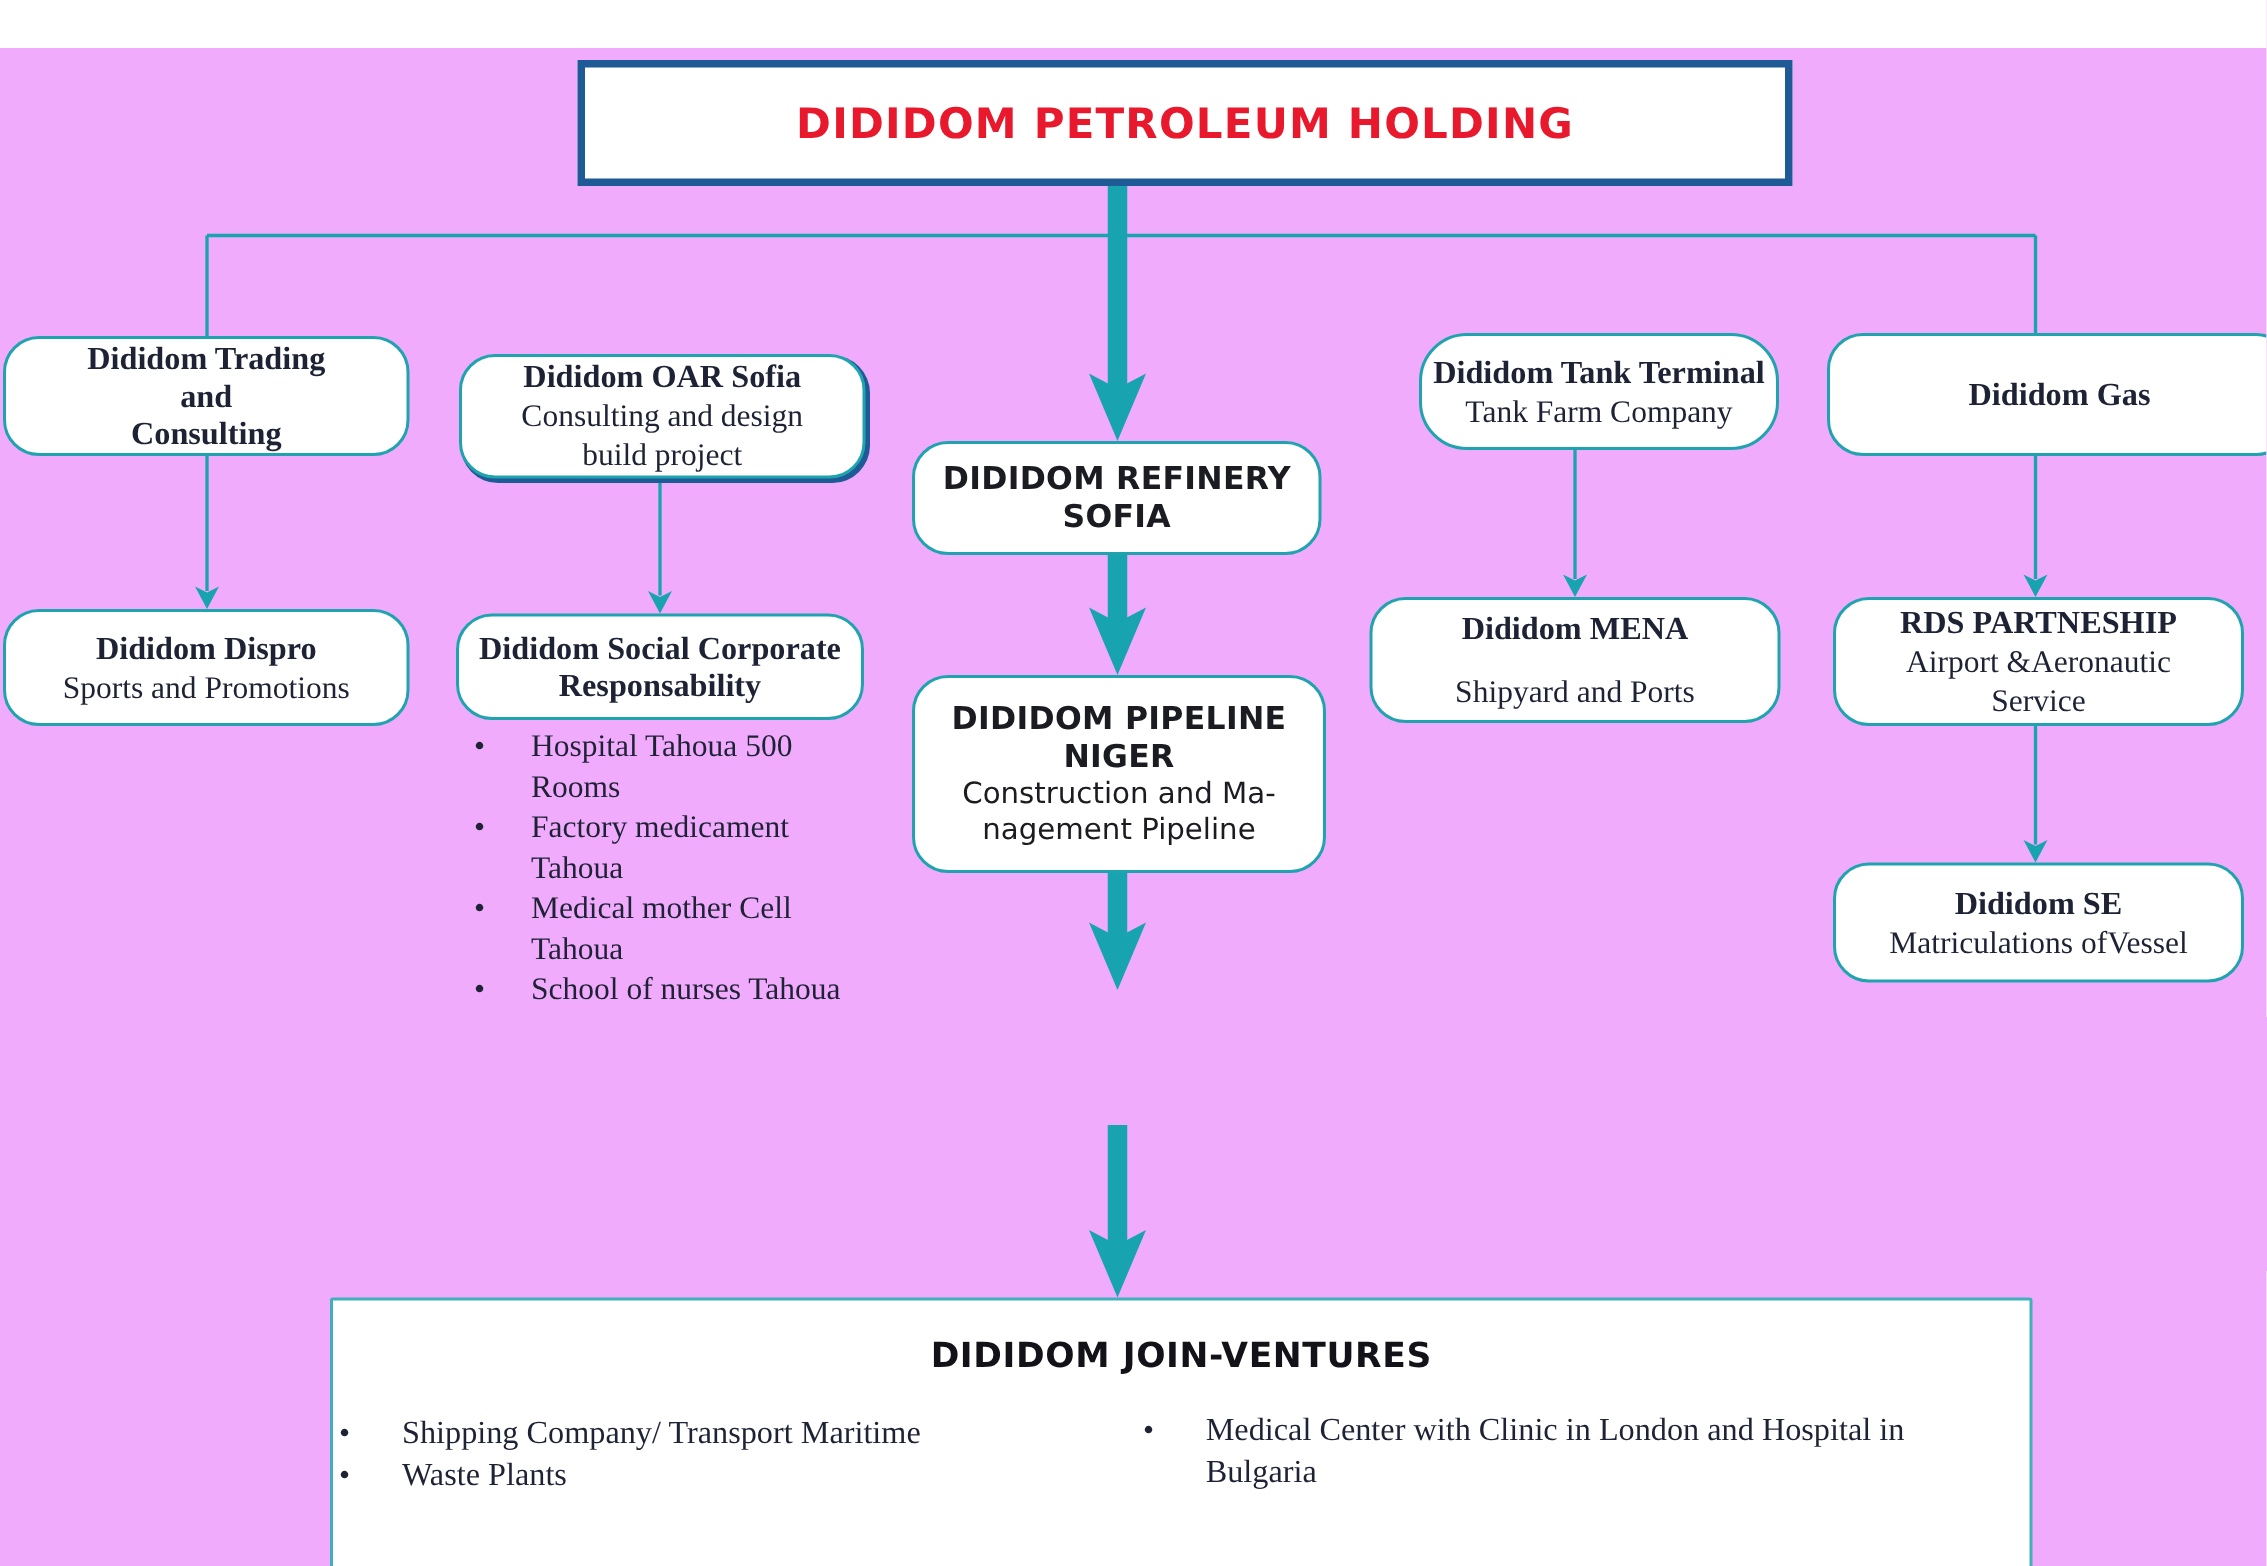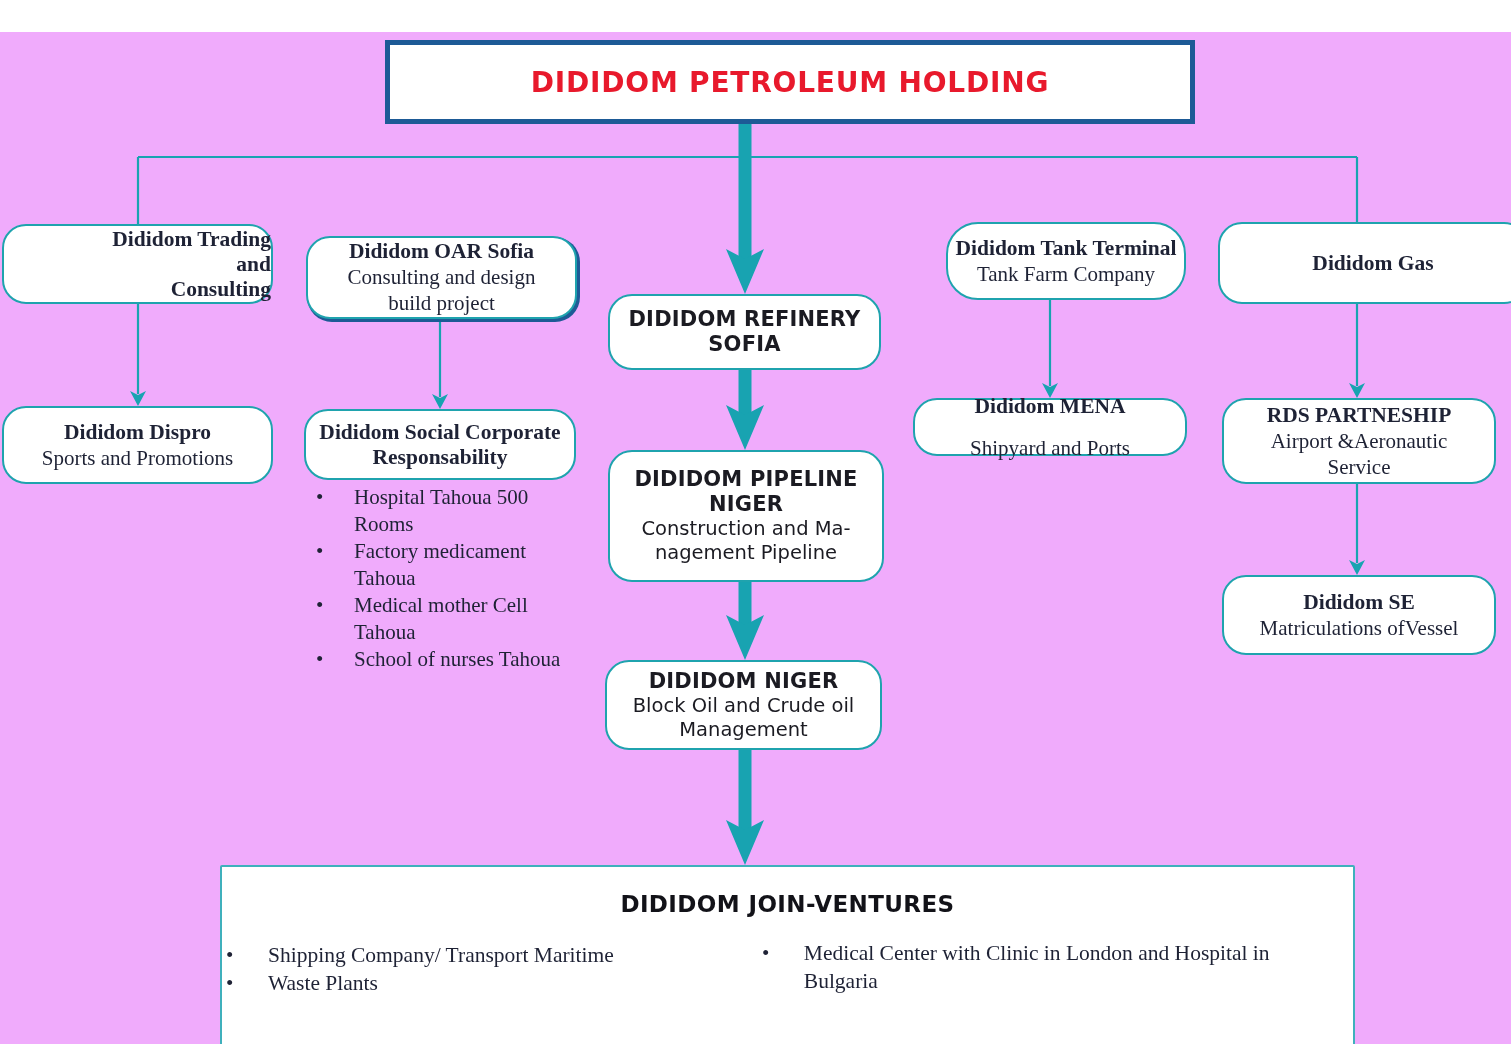--- a/index.html
+++ b/index.html
@@ -25,28 +25,28 @@
   .serif{font-family:"Liberation Serif",serif;}
   .sans{font-family:"DejaVu Sans","Liberation Sans",sans-serif;color:var(--ink-sans);}
   .t-bold{display:block;font-weight:bold;font-size:21.5px;line-height:25px;}
   .t-reg{display:block;font-size:21px;line-height:26px;}
   .s-bold{display:block;font-weight:bold;font-size:21px;line-height:25px;letter-spacing:.2px;}
   .s-reg{display:block;font-size:19.5px;line-height:24px;}
 
   .b-holding{left:385px;top:8px;width:810px;height:84px;border:5px solid var(--navy);border-radius:0;}
   .b-holding .title{font-family:"DejaVu Sans","Liberation Sans",sans-serif;font-weight:bold;
     font-size:28px;letter-spacing:.8px;color:var(--red);}
-  .b-trading{left:2px;top:192px;width:271px;height:80px;align-items:flex-end;}
+  .b-trading{left:2px;top:192px;width:271px;height:80px;}
   .b-oar{left:306px;top:204px;width:271px;height:83px;box-shadow:2px 2px 0 1px var(--navy);}
   .b-tank{left:946px;top:190px;width:240px;height:78px;border-radius:32px;}
   .b-gas{left:1218px;top:190px;width:310px;height:82px;}
   .b-refinery{left:608px;top:262px;width:273px;height:76px;}
   .b-dispro{left:2px;top:374px;width:271px;height:78px;}
   .b-social{left:304px;top:377px;width:272px;height:71px;}
-  .b-mena{left:913px;top:366px;width:274px;height:58px;gap:16px;}
+  .b-mena{left:913px;top:366px;width:274px;height:84px;gap:16px;}
   .b-rds{left:1222px;top:366px;width:274px;height:86px;}
   .b-pipeline{left:608px;top:418px;width:276px;height:132px;}
   .b-niger{left:605px;top:628px;width:277px;height:90px;}
   .b-se{left:1222px;top:543px;width:274px;height:80px;}
 
   .social-bullets{position:absolute;left:306px;top:452px;width:300px;z-index:2;}
   .social-bullets .bi{display:flex;align-items:flex-start;padding-left:10px;}
   .social-bullets .dot{width:14px;margin-right:24px;font-size:21px;line-height:27px;color:var(--ink);}
   .social-bullets .bt{width:212px;font-size:21px;line-height:27px;color:var(--ink);}
 
@@ -146,25 +146,20 @@
     <span class="s-bold">SOFIA</span>
   </div>
 
   <div class="rbox sans b-pipeline">
     <span class="s-bold">DIDIDOM PIPELINE</span>
     <span class="s-bold">NIGER</span>
     <span class="s-reg">Construction and Ma-</span>
     <span class="s-reg">nagement Pipeline</span>
   </div>
 
-  <div class="rbox sans b-niger">
-    <span class="s-bold">DIDIDOM NIGER</span>
-    <span class="s-reg">Block Oil and Crude oil</span>
-    <span class="s-reg">Management</span>
-  </div>
 
   <div class="rbox serif b-dispro">
     <span class="t-bold">Dididom Dispro</span>
     <span class="t-reg">Sports and Promotions</span>
   </div>
 
   <div class="rbox serif b-social">
     <span class="t-bold">Dididom Social Corporate</span>
     <span class="t-bold">Responsability</span>
   </div>

